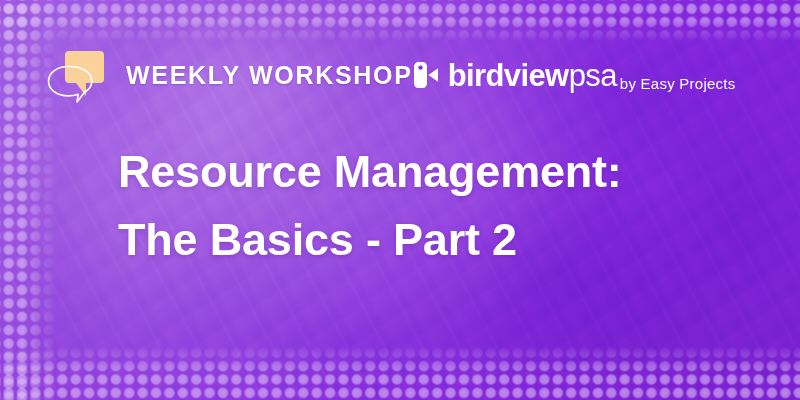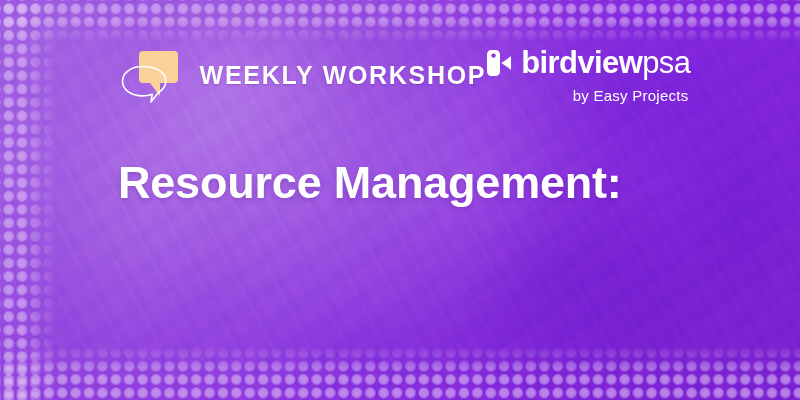--- a/index.html
+++ b/index.html
@@ -100,21 +100,21 @@
 
   
   .header {
     position: absolute;
     top: 44px;
     left: 46px;
     right: 36px;
     height: 62px;
     display: flex;
     align-items: center;
-    justify-content: center;
+    justify-content: flex-start;
   }
 
   .eyebrow-group {
     display: flex;
     align-items: center;
     gap: 18px;
   }
 
   .bubble-icon {
     position: relative;
@@ -129,23 +129,23 @@
     font-weight: 700;
     letter-spacing: 1.7px;
     line-height: 1;
     white-space: nowrap;
     text-shadow: 0 1px 2px rgba(70,18,120,0.28);
   }
 
   
   .logo {
     display: flex;
-    flex-direction: column;
+    flex-direction: row;
     align-items: flex-end;
-    gap: 10px;
+    gap: 3px;
     flex: 0 0 auto;
   }
 
   .logo-main {
     display: flex;
     align-items: center;
     gap: 9px;
   }
 
   .logo-mark { width: 26px; height: 28px; flex: 0 0 auto; display: block; }
@@ -169,21 +169,20 @@
     padding-right: 2px;
     white-space: nowrap;
   }
 
   
   .title-block {
     position: absolute;
     left: 118px;
     top: 138px;
     width: 620px;
-    margin-top: 11px;
   }
 
   .title-line {
     color: #ffffff;
     font-size: 45px;
     font-weight: 700;
     line-height: 68px;
     letter-spacing: -0.2px;
     white-space: nowrap;
     text-shadow: 0 2px 5px rgba(72,20,122,0.26);
@@ -224,15 +223,16 @@
         </span>
         <span class="logo-wordmark"><span class="logo-word-bold">birdview</span><span class="logo-word-light">psa</span></span>
       </div>
       <div class="logo-tagline">by Easy Projects</div>
     </div>
 
   </div>
 
   <div class="title-block">
     <div class="title-line">Resource Management:</div>
+    <div class="title-line">The Basics - Part 2</div>
   </div>
 
 </div>
 
 </body></html>

